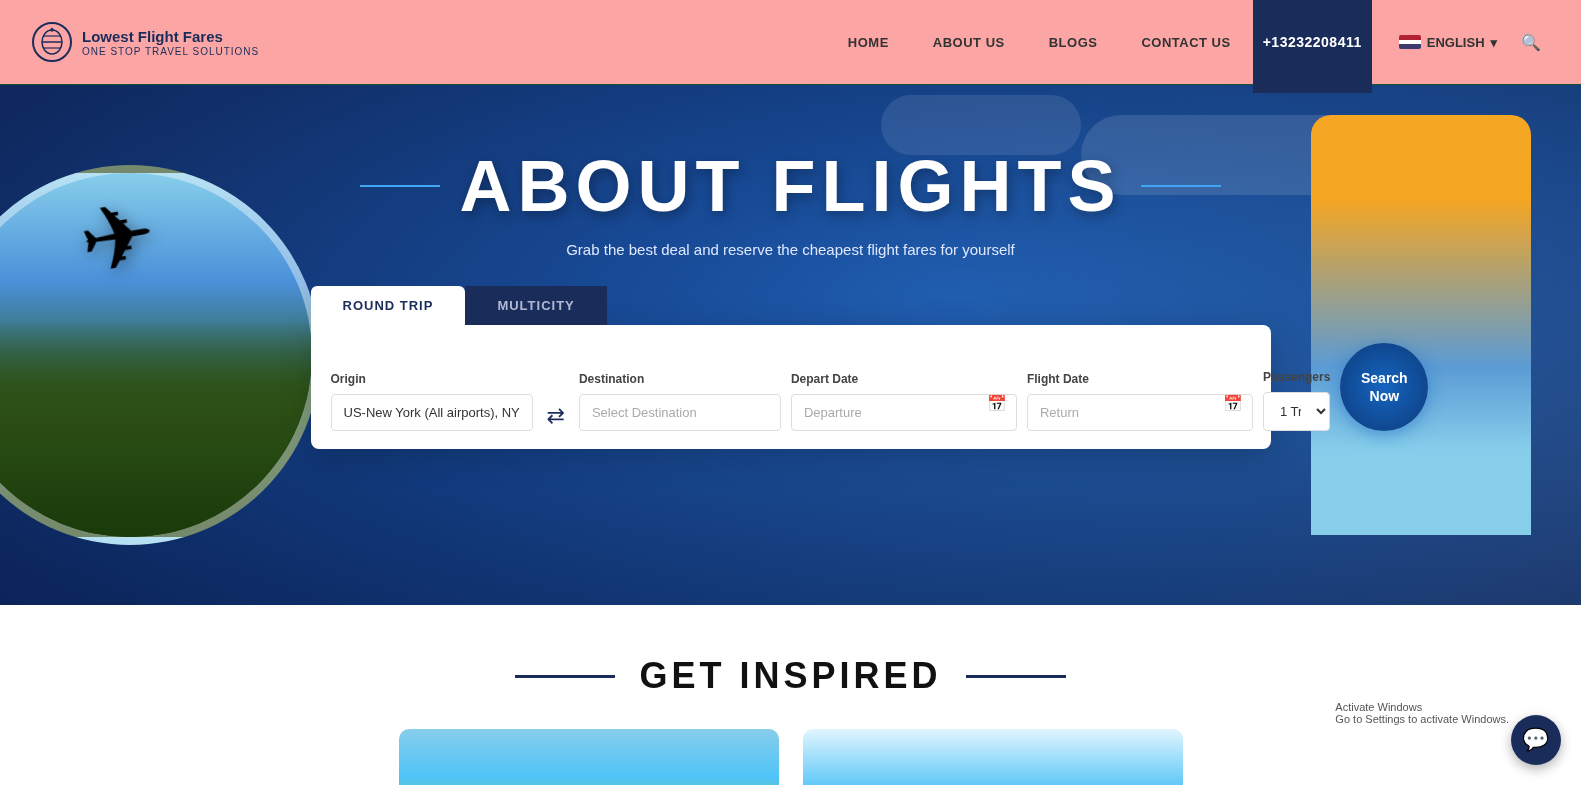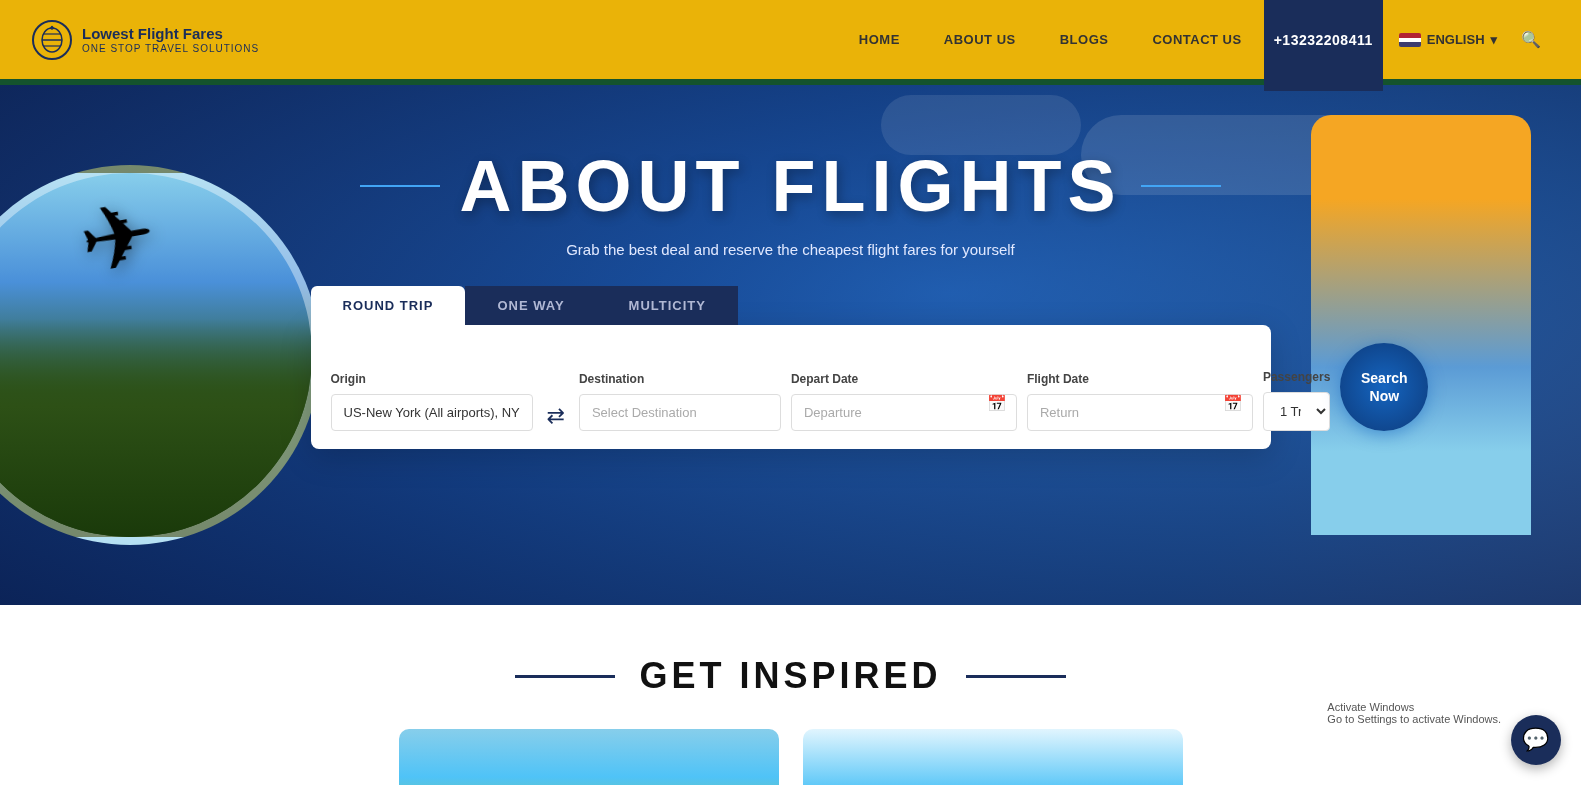--- a/index.html
+++ b/index.html
@@ -5,22 +5,22 @@
     *, *::before, *::after { box-sizing: border-box; margin: 0; padding: 0; }
     body { font-family: 'Segoe UI', Arial, sans-serif; background: #fff; overflow-x: hidden; }
 
     
     .header {
       display: flex;
       align-items: center;
       justify-content: space-between;
       padding: 0 32px;
       height: 85px;
-      background: #eab308;
-      border-bottom: 6px solid #14532d;
+      background: #fca5a5;
+      border-bottom: 1px solid #14532d;
       position: relative;
       z-index: 10;
     }
     .logo-area {
       display: flex;
       align-items: center;
       gap: 10px;
       text-decoration: none;
     }
     .logo-icon {
@@ -68,20 +68,21 @@
     }
     .nav-lang {
       display: flex;
       align-items: center;
       gap: 6px;
       font-size: 13px;
       font-weight: 600;
       color: #333;
       padding: 0 16px;
       cursor: pointer;
+      margin-left: 11px;
     }
     .flag-icon {
       width: 22px;
       height: 14px;
       background: linear-gradient(180deg, #B22234 33%, #fff 33%, #fff 66%, #3C3B6E 66%);
       border-radius: 2px;
       display: inline-block;
     }
     .search-icon-header {
       font-size: 16px;
@@ -394,21 +395,21 @@
       font-size: 22px;
       cursor: pointer;
       box-shadow: 0 4px 12px rgba(0,0,0,0.3);
       z-index: 100;
     }
 
     
     .windows-notice {
       position: fixed;
       bottom: 60px;
-      right: 80px;
+      right: 72px;
       color: #555;
       font-size: 11px;
       text-align: left;
     }
     .windows-notice p { margin: 0; }
   </style>
 </head>
 <body>
 
 <header class="header">
@@ -462,21 +463,20 @@
     <div class="hero-title">
       <span class="hero-title-line"></span>
       <span>ABOUT FLIGHTS</span>
       <span class="hero-title-line"></span>
     </div>
     <p class="hero-subtitle">Grab the best deal and reserve the cheapest flight fares for yourself</p>
 
     <div class="search-widget">
       <div class="search-tabs">
         <button class="search-tab active">ROUND TRIP</button>
-        <button class="search-tab">ONE WAY</button>
         <button class="search-tab">MULTICITY</button>
       </div>
       <div class="search-form">
 
         <div class="form-group origin-group">
           <label class="form-label">Origin</label>
           <input class="form-input" type="text" value="US-New York (All airports), NYC" style="">
         </div>
 
         <button class="swap-btn" title="Swap">⇄</button>

